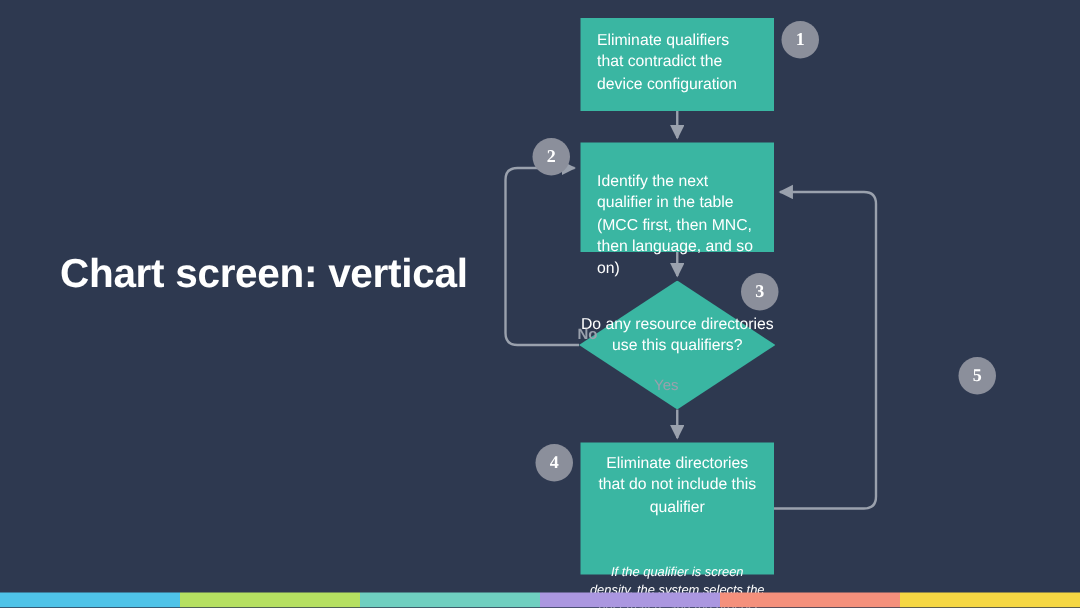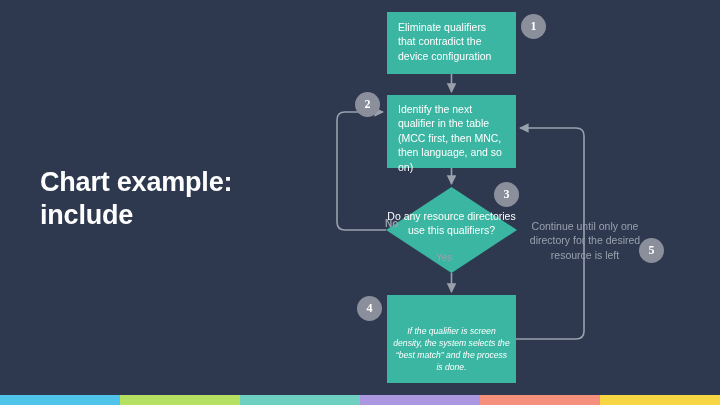--- a/index.html
+++ b/index.html
@@ -36,21 +36,21 @@
     color:#ffffff;
     margin-top:24px;
   }
 
   
   #box1{left:387px;top:12px;width:129px;height:62px;}
   #box1 .body{padding:8px 10px 0 11px;}
 
   
   #box2{left:387px;top:95px;width:129px;height:73px;}
-  #box2 .body{padding:7px 10px 0 11px;}
+  #box2 .body{padding:19px 10px 0 11px;}
 
   
   #diamond3{
     position:absolute;left:386px;top:187px;width:131px;height:86px;
   }
   #diamond3 .shape{
     position:absolute;left:0;top:0;width:131px;height:86px;
     background:#3ab6a2;
     clip-path:polygon(50% 0%,100% 50%,50% 100%,0% 50%);
   }
@@ -96,21 +96,21 @@
 
   
   .colorbar{position:absolute;left:0;bottom:0;width:720px;height:10px;display:flex;}
   .colorbar span{flex:1 1 120px;height:10px;display:block;}
 </style>
 </head>
 <body style="background: rgb(46, 57, 80);">
 
 <div id="slide">
 
-  <div class="title">Chart example: include</div>
+  <div class="title">Chart screen: vertical</div>
 
   <svg id="connectors" viewBox="0 0 720 405" xmlns="http://www.w3.org/2000/svg">
     <defs>
       <marker id="ah" markerWidth="7" markerHeight="7" refX="5.4" refY="3" orient="auto">
         <path d="M0,0 L6,3 L0,6 z" fill="#9aa1ad"></path>
       </marker>
     </defs>
     <g stroke="#9aa1ad" stroke-width="1.6" fill="none">
 
       <path d="M451.5,74 L451.5,92" marker-end="url(#ah)"></path>
@@ -138,25 +138,25 @@
   <div id="diamond3">
     <div class="shape" style="background: rgb(58, 182, 162);"></div>
     <div class="body">Do any resource directories use this qualifiers?</div>
   </div>
   <div class="badge" id="badge3" style="background: rgb(139, 143, 155);">3</div>
 
   <div class="edge-label" id="label-no">No</div>
   <div class="edge-label" id="label-yes">Yes</div>
 
   <div class="node center-text" id="box4" style="background: rgb(58, 182, 162);">
+    <div class="body">Eliminate directories that do not include this qualifier</div>
     <div class="note">If the qualifier is screen density, the system selects the “best match” and the process is done.</div>
   </div>
   <div class="badge" id="badge4" style="background: rgb(139, 143, 155);">4</div>
 
-  <div id="note5">Continue until only one directory for the desired resource is left</div>
   <div class="badge" id="badge5" style="background: rgb(139, 143, 155);">5</div>
 
   <div class="colorbar">
     <span style="background: rgb(79, 195, 232);"></span>
     <span style="background: rgb(181, 224, 97);"></span>
     <span style="background: rgb(111, 207, 192);"></span>
     <span style="background: rgb(171, 151, 224);"></span>
     <span style="background: rgb(244, 144, 124);"></span>
     <span style="background: rgb(246, 215, 67);"></span>
   </div>

